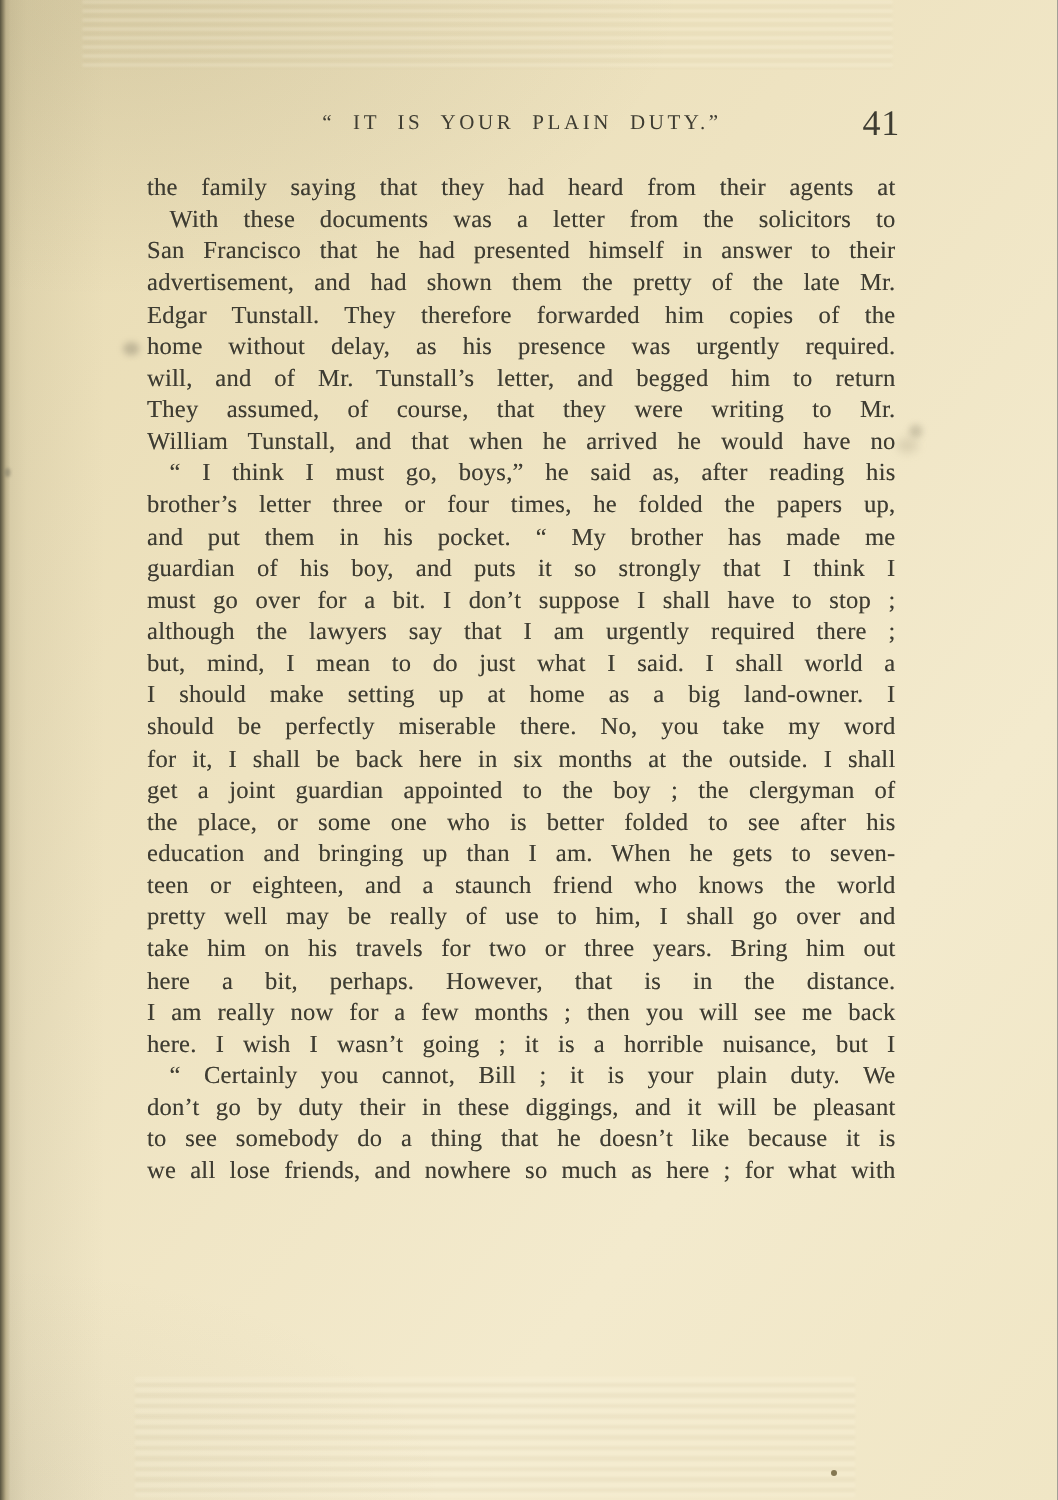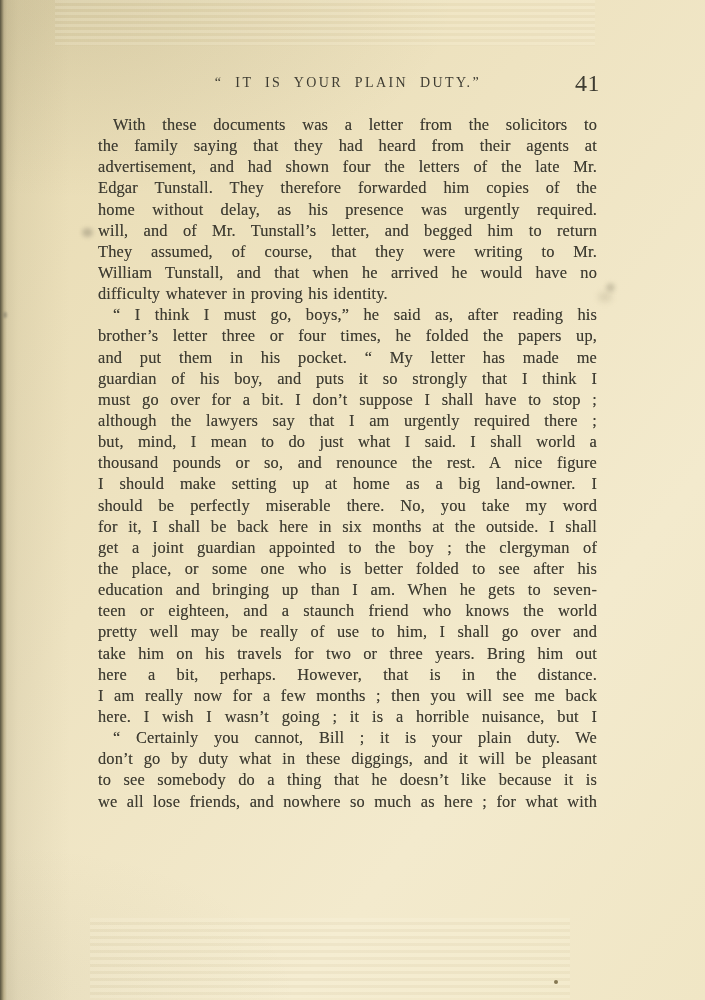--- a/index.html
+++ b/index.html
@@ -112,52 +112,51 @@
   <div class="speck speck-d"></div>
   <div class="speck speck-e"></div>
 
   <div class="running-header">
     <div class="running-title">“ IT IS YOUR PLAIN DUTY.”</div>
     <div class="page-number">41</div>
   </div>
 
   <div class="body-text">
     <div class="paragraph">
+        <div class="line">the family saying that they had heard from their agents at</div>
         <div class="line indent">With these documents was a letter from the solicitors to</div>
-        <div class="line">the family saying that they had heard from their agents at</div>
-        <div class="line">advertisement, and had shown four the letters of the late Mr.</div>
+        <div class="line">San Francisco that he had presented himself in answer to their</div>
+        <div class="line">advertisement, and had shown them the pretty of the late Mr.</div>
         <div class="line">Edgar Tunstall.  They therefore forwarded him copies of the</div>
         <div class="line">home without delay, as his presence was urgently required.</div>
         <div class="line">will, and of Mr. Tunstall’s letter, and begged him to return</div>
         <div class="line">They assumed, of course, that they were writing to Mr.</div>
         <div class="line">William Tunstall, and that when he arrived he would have no</div>
-        <div class="line endline">difficulty whatever in proving his identity.</div>
       </div>
     <div class="paragraph">
         <div class="line indent">“ I think I must go, boys,” he said as, after reading his</div>
         <div class="line">brother’s letter three or four times, he folded the papers up,</div>
-        <div class="line">and put them in his pocket.  “ My letter has made me</div>
+        <div class="line">and put them in his pocket.  “ My brother has made me</div>
         <div class="line">guardian of his boy, and puts it so strongly that I think I</div>
         <div class="line">must go over for a bit.  I don’t suppose I shall have to stop ;</div>
         <div class="line">although the lawyers say that I am urgently required there ;</div>
         <div class="line">but, mind, I mean to do just what I said.  I shall world a</div>
-        <div class="line">thousand pounds or so, and renounce the rest.  A nice figure</div>
         <div class="line">I should make setting up at home as a big land-owner.  I</div>
         <div class="line">should be perfectly miserable there.  No, you take my word</div>
         <div class="line">for it, I shall be back here in six months at the outside.  I shall</div>
         <div class="line">get a joint guardian appointed to the boy ; the clergyman of</div>
         <div class="line">the place, or some one who is better folded to see after his</div>
         <div class="line">education and bringing up than I am.  When he gets to seven-</div>
         <div class="line">teen or eighteen, and a staunch friend who knows the world</div>
         <div class="line">pretty well may be really of use to him, I shall go over and</div>
         <div class="line">take him on his travels for two or three years.  Bring him out</div>
         <div class="line">here a bit, perhaps.  However, that is in the distance.</div>
         <div class="line">I am really now for a few months ; then you will see me back</div>
         <div class="line">here.  I wish I wasn’t going ; it is a horrible nuisance, but I</div>
       </div>
     <div class="paragraph">
         <div class="line indent">“ Certainly you cannot, Bill ; it is your plain duty.  We</div>
-        <div class="line">don’t go by duty what in these diggings, and it will be pleasant</div>
+        <div class="line">don’t go by duty their in these diggings, and it will be pleasant</div>
         <div class="line">to see somebody do a thing that he doesn’t like because it is</div>
         <div class="line">we all lose friends, and nowhere so much as here ; for what with</div>
       </div>
   </div>
 </div>
 
 </body></html>

